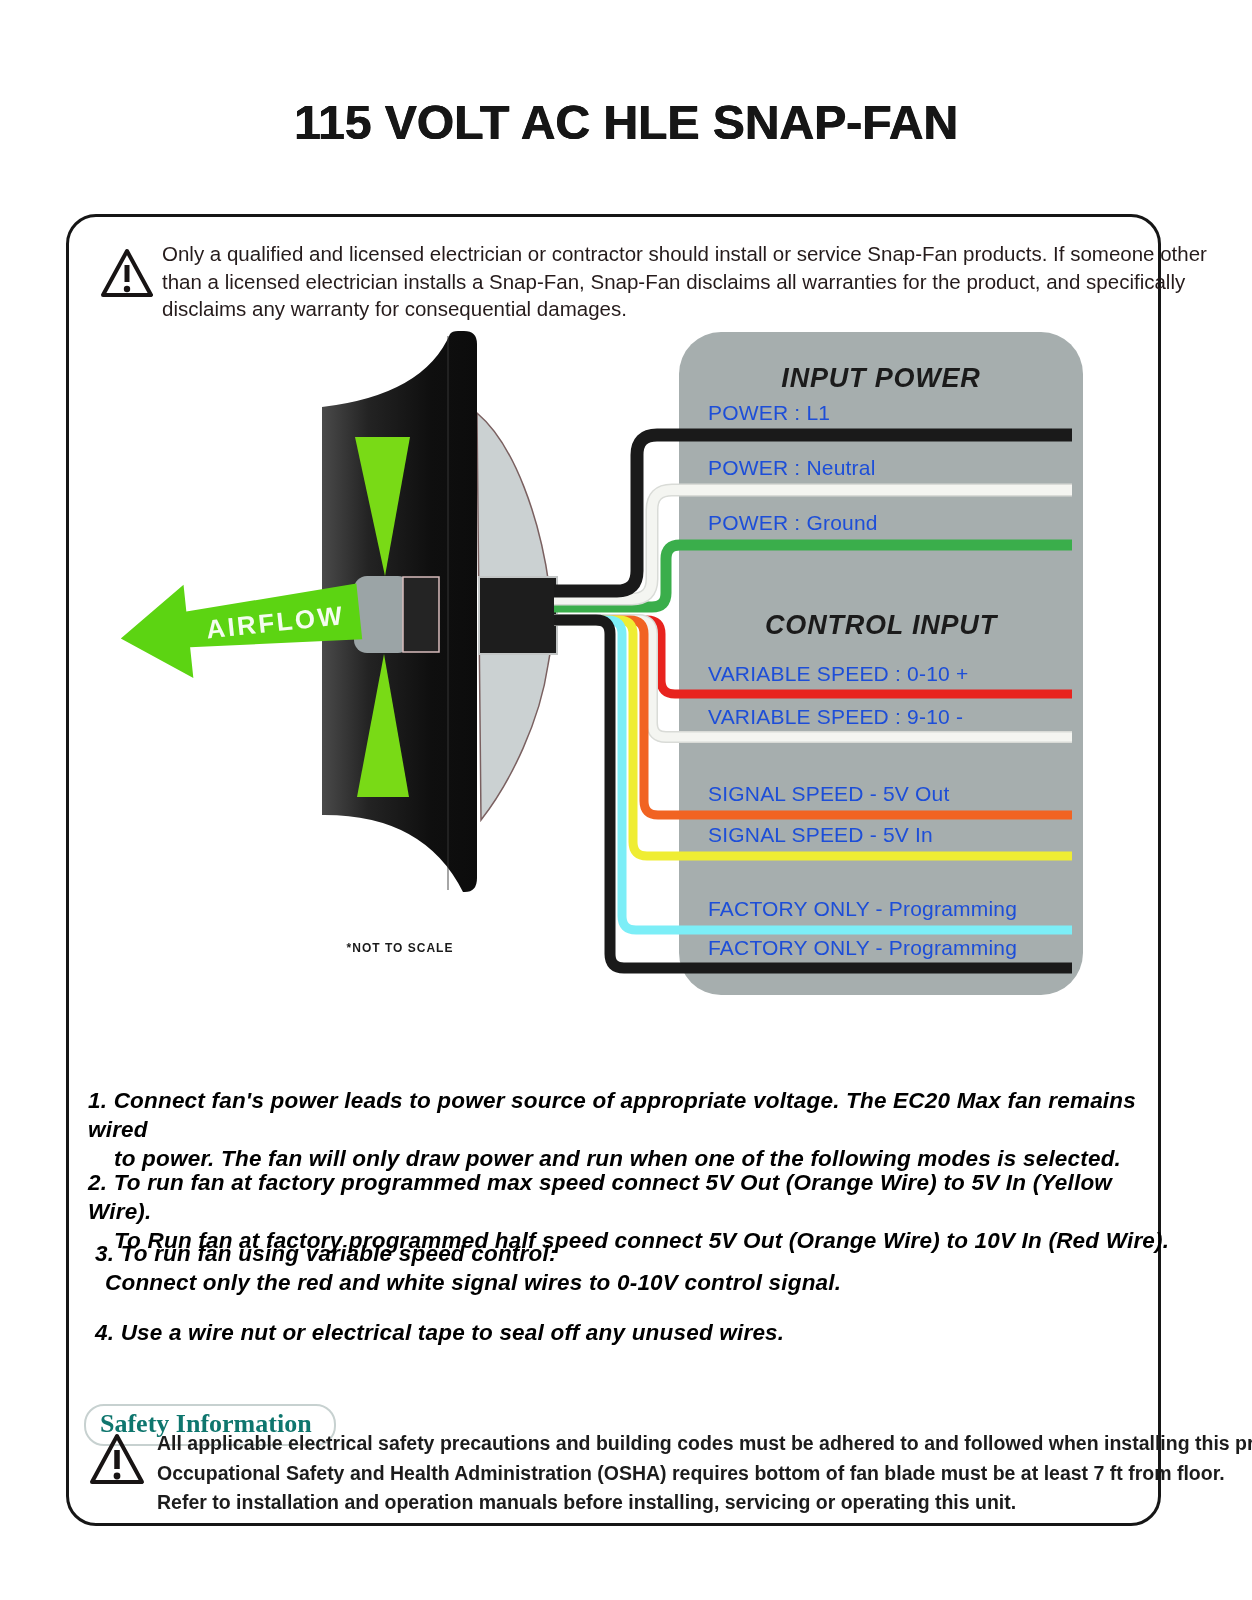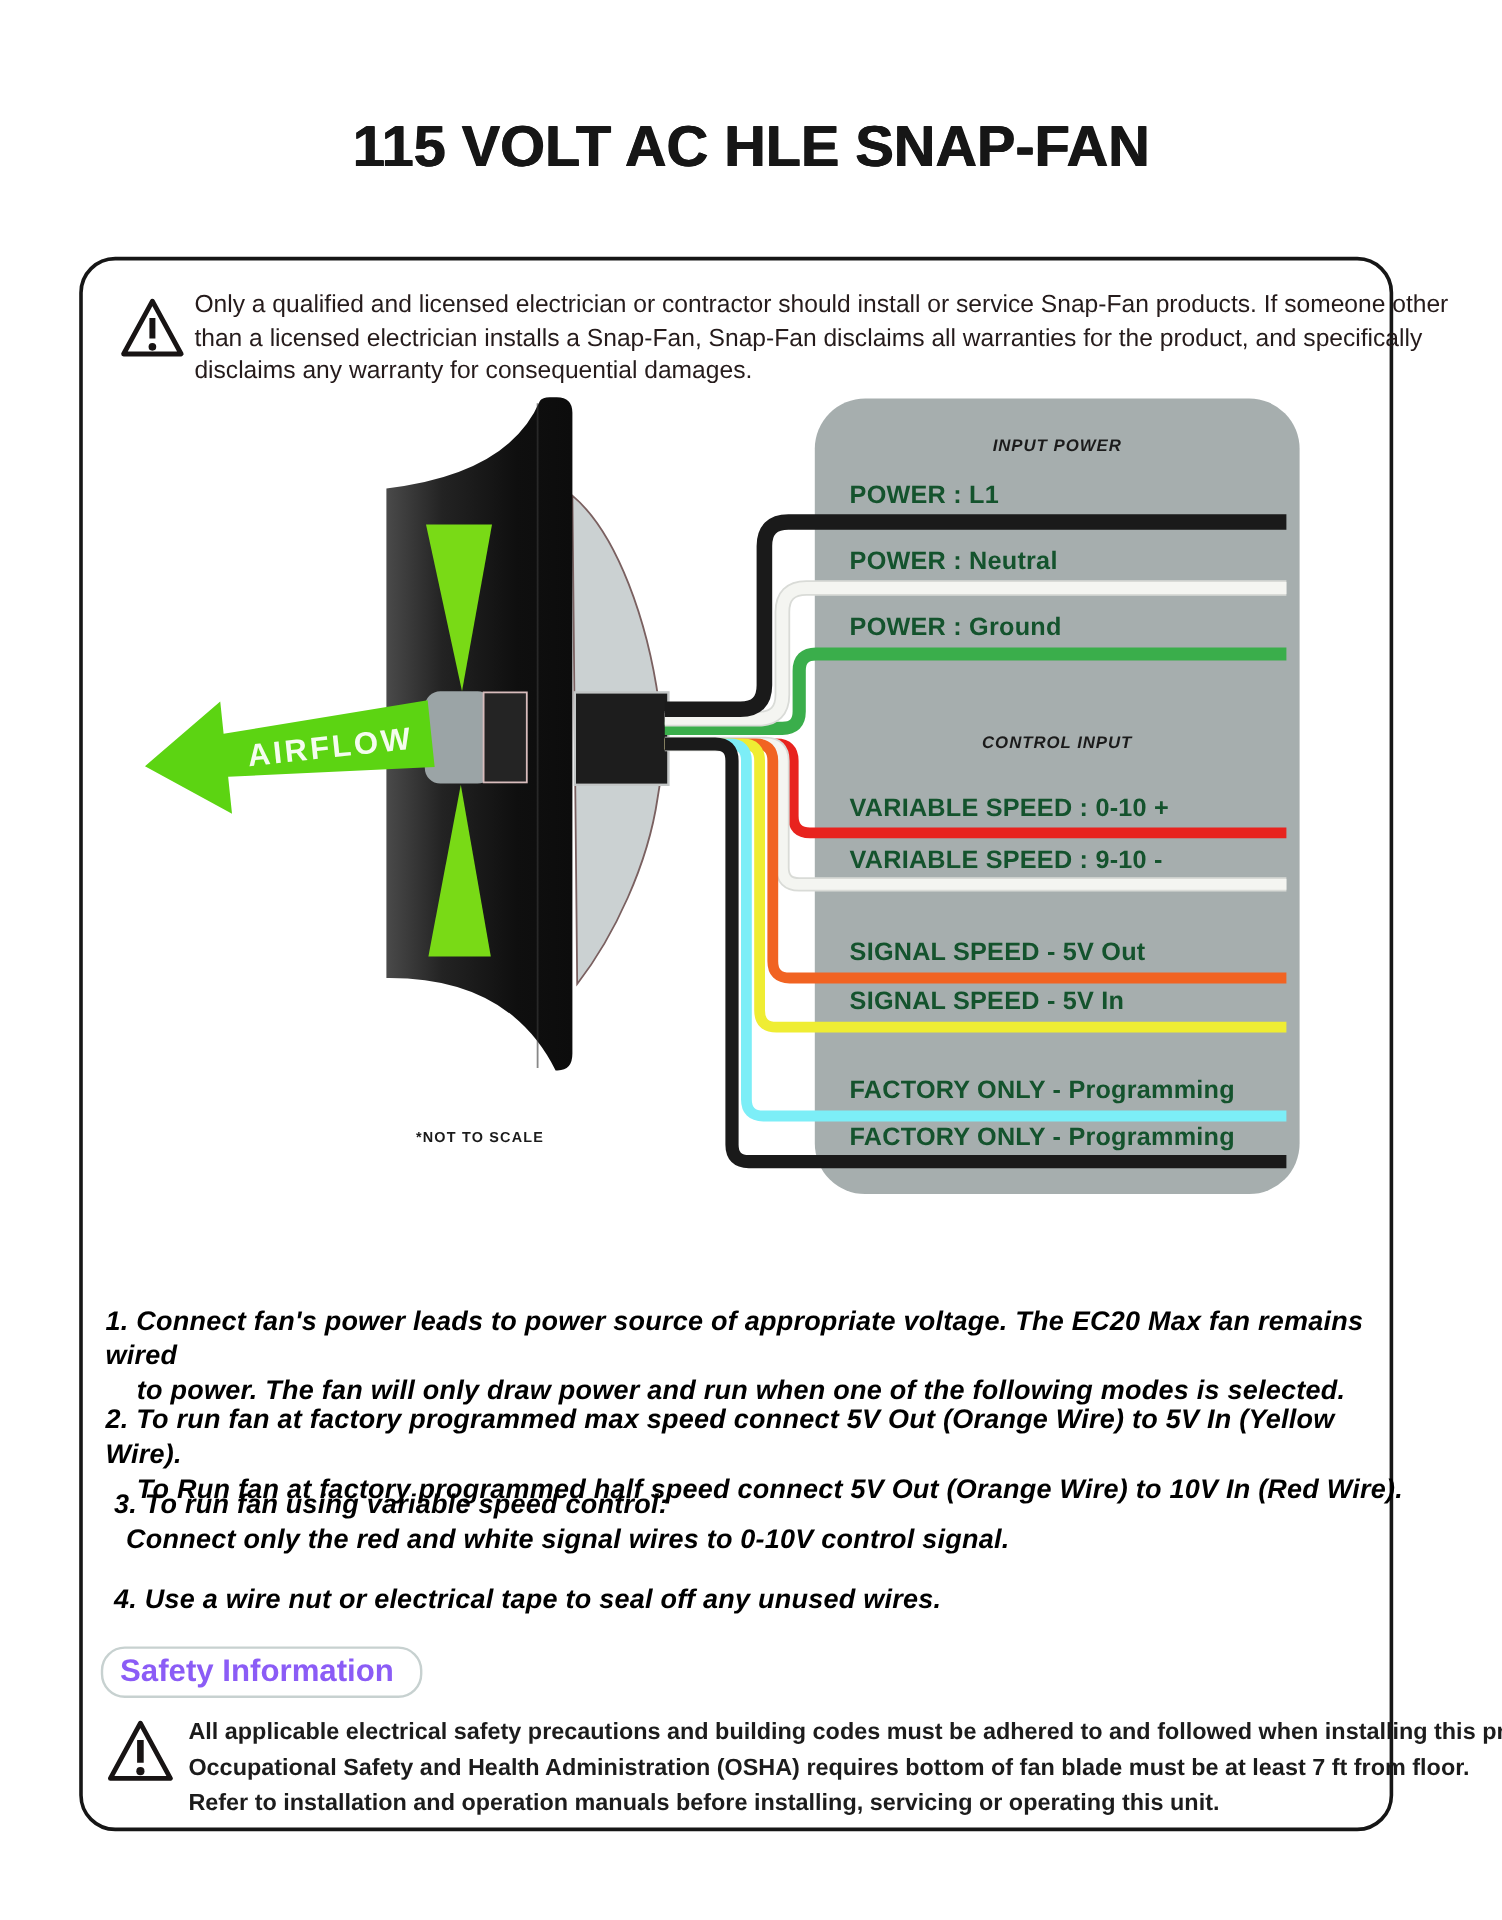--- a/index.html
+++ b/index.html
@@ -9,31 +9,31 @@
   .title{left:0;top:94px;width:1252px;text-align:center;font-weight:bold;font-size:48px;
          line-height:57px;color:#161616;letter-spacing:0px;
          text-shadow:0.6px 0 0 #161616,-0.3px 0 0 #161616;}
   .main-border{left:66px;top:214px;width:1089px;height:1306px;border:3px solid #161616;
                border-radius:30px;background:transparent;}
   .warn-text{left:162px;top:240px;width:1000px;font-size:20.5px;line-height:27.5px;
              color:#251b1b;}
   .warn-text span{display:block;white-space:nowrap;}
   .diagram-svg{left:0;top:0;width:1252px;height:1600px;pointer-events:none;}
   .panel-heading{left:679px;width:404px;text-align:center;font-weight:bold;font-style:italic;
-                 font-size:14px;color:#1b1b1b;letter-spacing:0.8px;white-space:nowrap;}
-  .wire-label{font-size:21px;color:#14532d;white-space:nowrap;letter-spacing:0.2px;font-weight:bold;}
+                 font-size:27px;color:#1b1b1b;letter-spacing:0.8px;white-space:nowrap;}
+  .wire-label{font-size:21px;color:#1d4ed8;white-space:nowrap;letter-spacing:0.2px;}
   .not-to-scale{left:300px;top:941px;width:200px;text-align:center;font-weight:bold;
                 font-size:12px;letter-spacing:1px;color:#1a1a1a;white-space:nowrap;}
   .instr{left:88px;width:1085px;font-weight:bold;font-style:italic;font-size:22.5px;
          line-height:29px;color:#000000;letter-spacing:0.2px;}
   .instr .l2{display:block;margin-left:26px;}
   .instr .l2.small-ind{margin-left:10px;}
-  .safety-pill{left:84px;top:1372px;border:2.5px solid #c7d1d0;border-radius:20px;
-               padding:3px 22px 5px 14px;font-weight:bold;font-size:26px;color:#8b5cf6;
-               background:#ffffff;white-space:nowrap;}
+  .safety-pill{left:84px;top:1404px;border:2.5px solid #c7d1d0;border-radius:20px;
+               padding:3px 22px 5px 14px;font-weight:bold;font-size:26px;color:#0f766e;
+               background:#ffffff;white-space:nowrap;font-family:Liberation Serif, serif;}
   .safety-lines{left:157px;top:1429px;font-weight:bold;font-size:19.5px;line-height:29.5px;
                 color:#1c1c1c;}
   .safety-lines span{display:block;white-space:nowrap;}
   .tri-icon{position:absolute;}
 </style>
 </head>
 <body>
 
 <div class="page">
 

